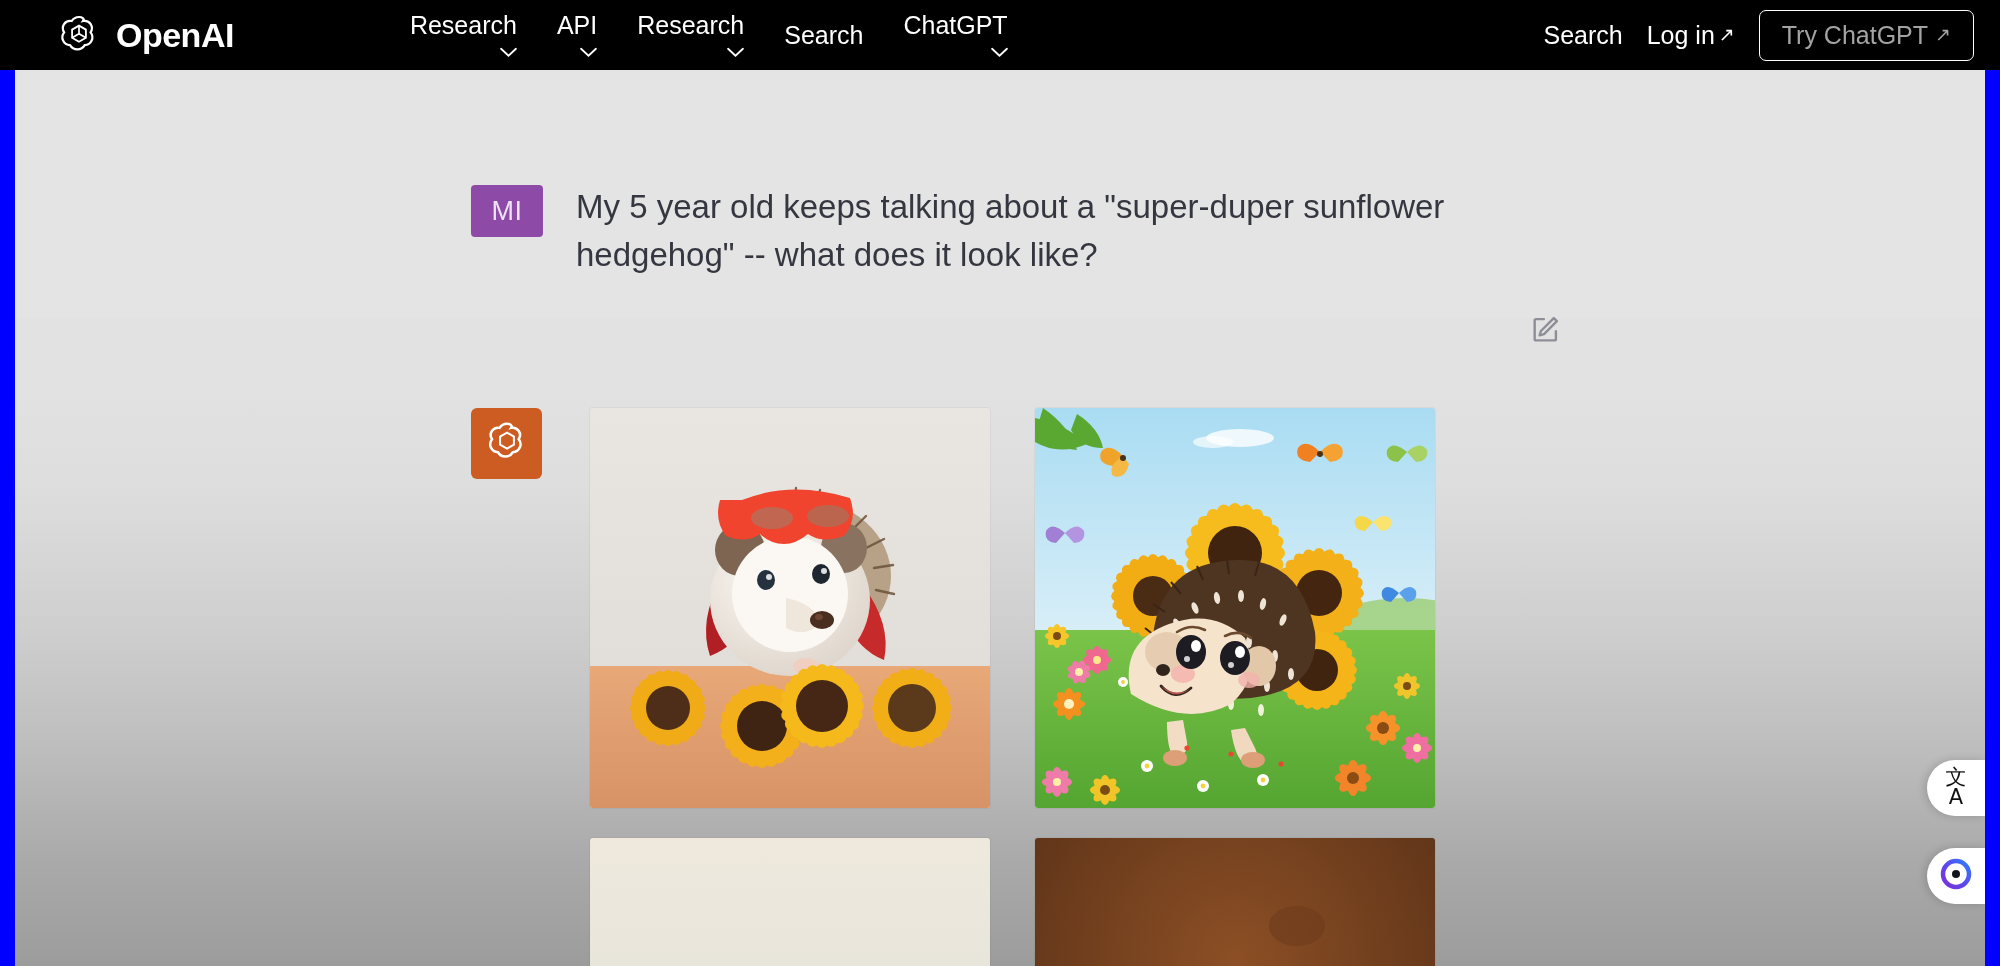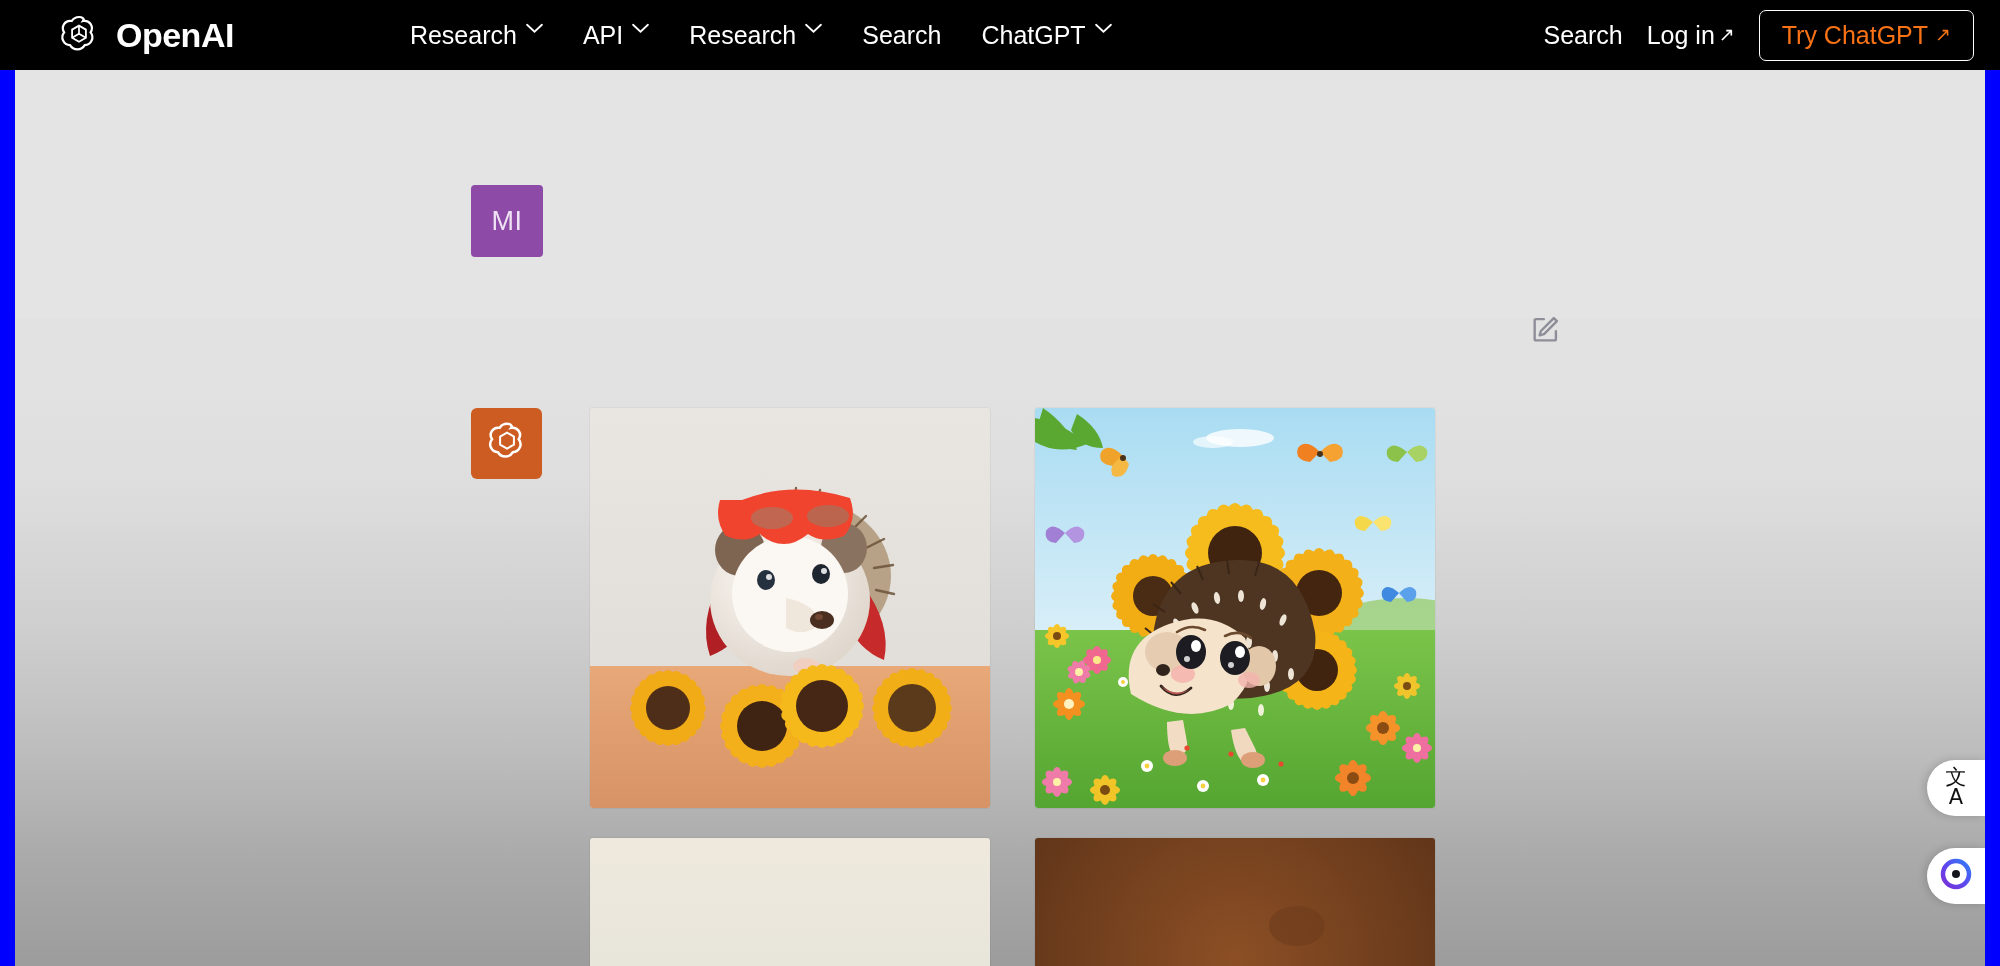--- a/index.html
+++ b/index.html
@@ -27,39 +27,39 @@
   #brand .logo { width: 46px; height: 46px; display:block; }
   #brand .wordmark {
     color: #fff; font-size: 34px; font-weight: 700;
     letter-spacing: -0.5px; line-height: 1;
   }
   #navlinks {
     display: flex; align-items: center; gap: 40px;
     margin-left: 176px;
   }
   .navitem {
-    display: flex; align-items: flex-start; gap: 9px;
+    display: flex; align-items: flex-end; gap: 9px;
     color: #ffffff; font-size: 25px; line-height: 1;
-    cursor: pointer; white-space: nowrap;
+    cursor: pointer; white-space: nowrap; flex-direction: column;
   }
   .chev { width: 17px; height: 11px; display: block; }
   #navright {
     margin-left: auto; margin-right: 26px;
     display: flex; align-items: center; gap: 24px;
   }
   .navright-link {
     color: #fff; font-size: 25px; line-height: 1;
     display: flex; align-items: center; gap: 4px;
     cursor: pointer; white-space: nowrap;
   }
   .arrow-ne { font-size: 19px; line-height: 1; position: relative; top: -1px; }
   #cta {
     border: 1.5px solid #ffffff; border-radius: 7px;
     padding: 12px 22px;
-    color: #f97316; font-size: 25px; line-height: 1;
+    color: #a3a3a3; font-size: 25px; line-height: 1;
     display: flex; align-items: center; gap: 7px;
     cursor: pointer; white-space: nowrap; justify-content: center;
   }
 
   
   #page {
     position: absolute; top: 70px; left: 0;
     width: 2000px; height: 896px;
     background: linear-gradient(180deg,
         #e4e4e4 0%,
@@ -84,21 +84,21 @@
     position: absolute; top: 0; left: 15px;
     width: 1970px; height: 248px;
     background: #e4e4e4;
   }
   #user-inner {
     position: relative;
     width: 100%; height: 100%;
   }
   #user-avatar {
     position: absolute; left: 456px; top: 115px;
-    width: 72px; height: 72px;
+    width: 72px; height: 52px;
     background: #8d4aa6;
     border-radius: 4px;
     display: flex; align-items: center; justify-content: center;
     color: #efe2f4; font-size: 27px; letter-spacing: 0.5px;
   }
   #user-text {
     position: absolute; left: 561px; top: 113px;
     width: 880px;
     font-size: 33px; line-height: 1.46;
     color: #353740;
@@ -231,20 +231,21 @@
 <div id="page">
 
   <div class="blue-edge left"></div>
   <div class="blue-edge right"></div>
 
   <div id="user-turn">
     <div id="user-inner">
       <div id="user-avatar">
         <span>MI</span>
       </div>
+      <div id="user-text">My 5 year old keeps talking about a "super-duper sunflower hedgehog" -- what does it look like?</div>
       <div id="edit-btn">
         <span>
           <svg width="34" height="34" viewBox="0 0 24 24" fill="none" stroke="#8e8e99" stroke-width="1.7" stroke-linecap="round" stroke-linejoin="round">
             <path d="M17.5 4.3 19.7 6.5 10.6 15.6 7.5 16.5 8.4 13.4z"></path>
             <path d="M19 13.5V19a1 1 0 0 1-1 1H5a1 1 0 0 1-1-1V6a1 1 0 0 1 1-1h5.5"></path>
           </svg>
         </span>
       </div>
     </div>
   </div>

